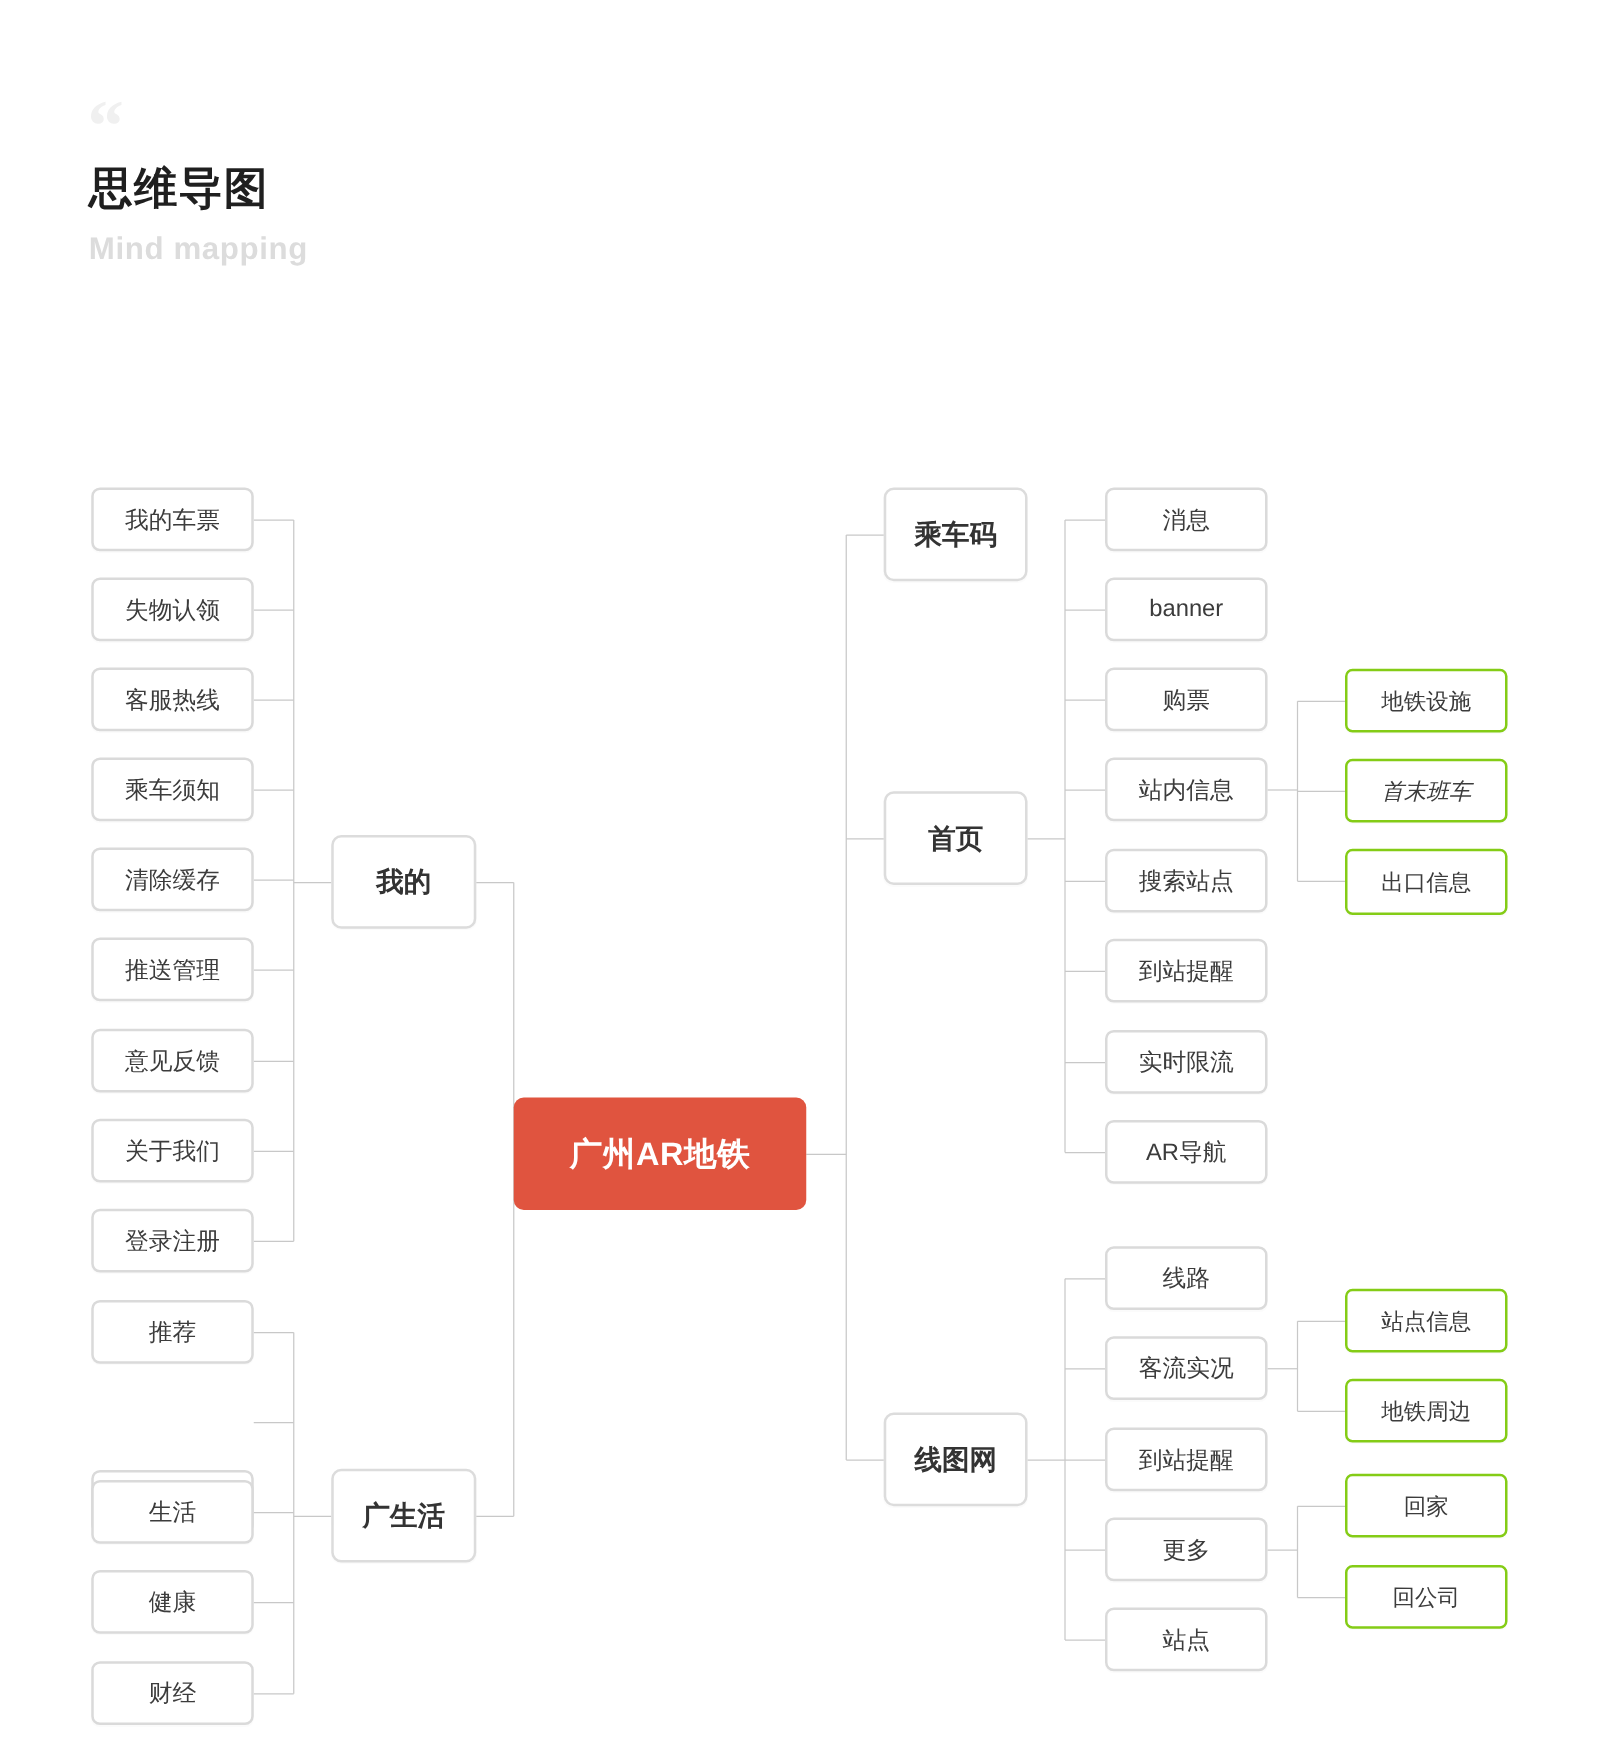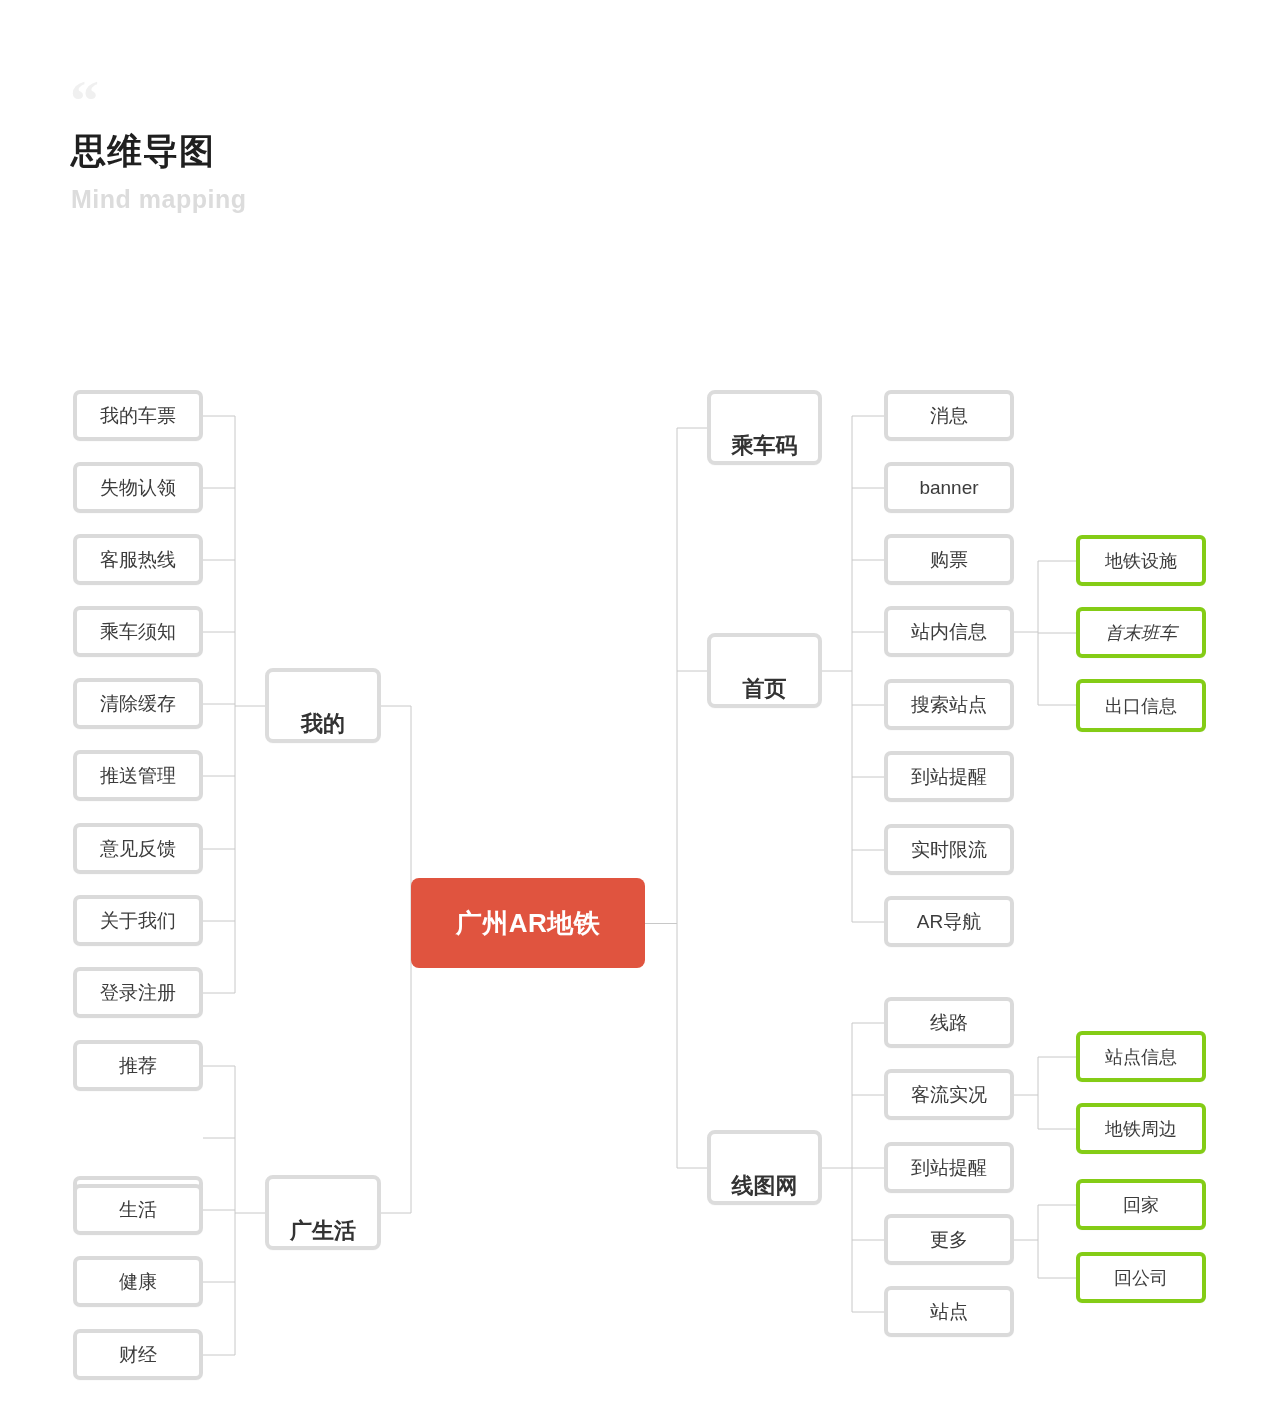--- a/index.html
+++ b/index.html
@@ -76,40 +76,39 @@
     width: 1280px;
     height: 1407px;
     pointer-events: none;
   }
   .node {
     position: absolute;
     display: flex;
     align-items: center;
     justify-content: center;
     background: #ffffff;
-    border: 4px solid #84cc16;
+    border: 2px solid #84cc16;
     border-radius: 6px;
     color: #3c3c3c;
     text-align: center;
     box-shadow: 0 1px 1px rgba(0,0,0,0.02);
     z-index: 2;
   }
   .node.lvl3 { font-size: 18px; }
   .node.lvl2 {
     font-size: 19px;
     border-radius: 7px;
     border-color: #dadada;
   }
   .node.lvl1 {
     font-size: 22px;
     font-weight: 700;
     color: #333;
     border-radius: 8px;
     border-color: #dcdcdc;
-    align-items: flex-end;
   }
   .node.root {
     background: #e0543f;
     border: none;
     color: #ffffff;
     font-size: 26px;
     font-weight: 700;
     border-radius: 8px;
     letter-spacing: 0.5px;
     box-shadow: none;

